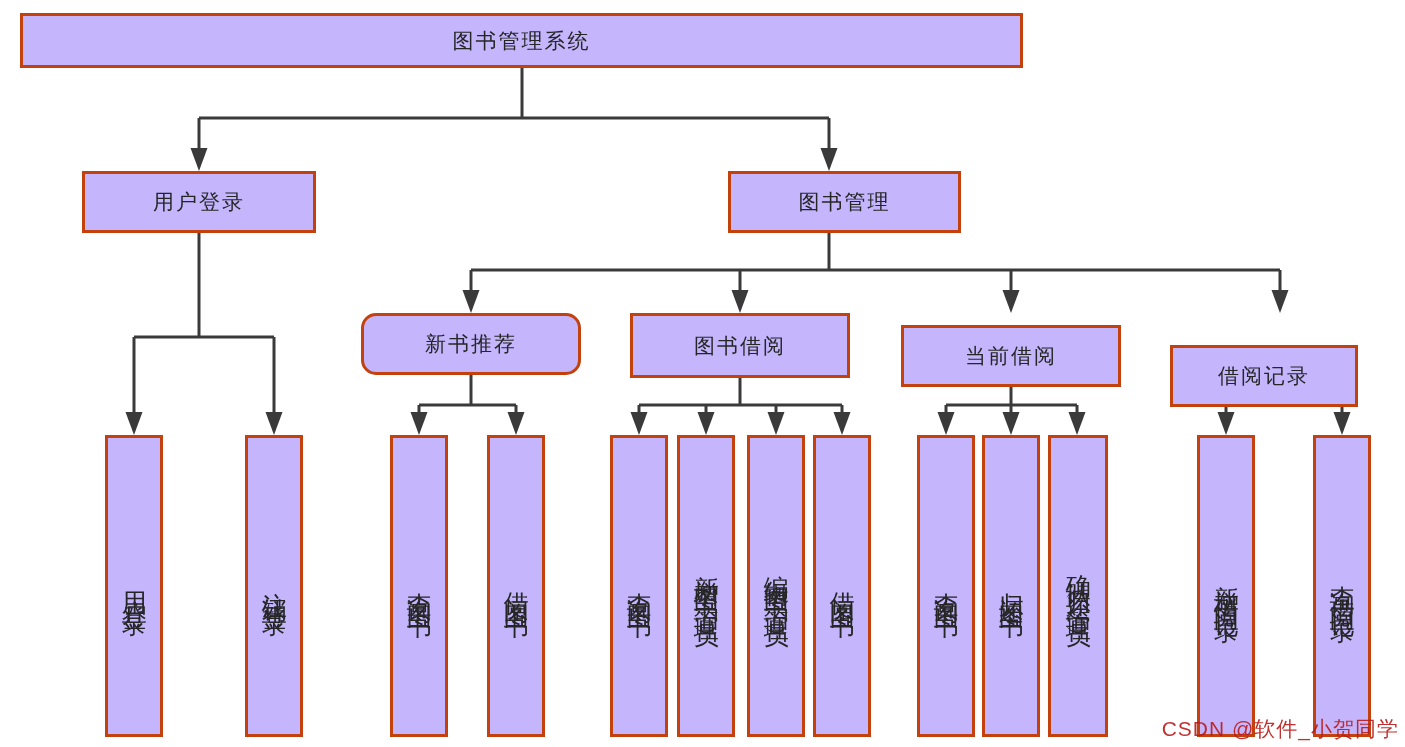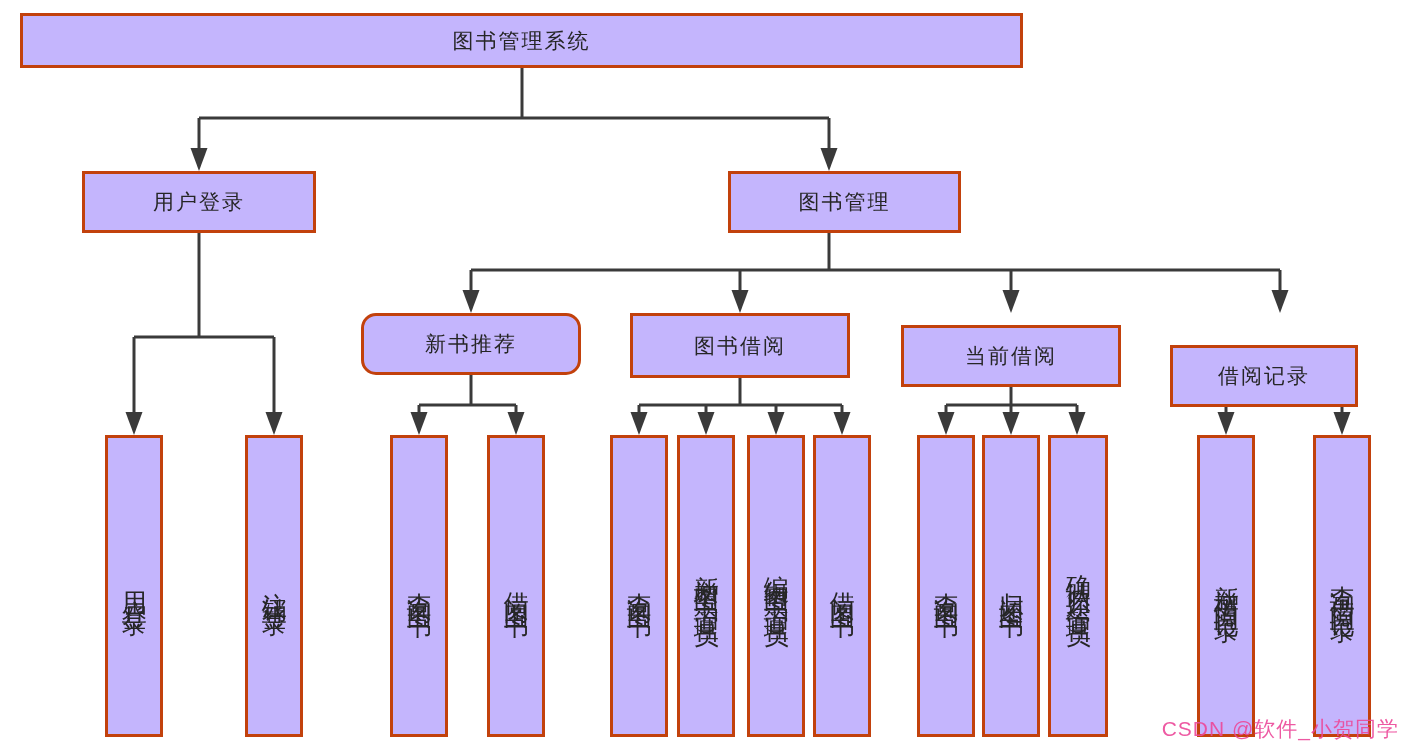--- a/index.html
+++ b/index.html
@@ -6,21 +6,21 @@
   body{width:1405px;height:747px;overflow:hidden;
        font-family:"Liberation Sans",sans-serif;color:#262626;}
   .canvas{position:relative;width:1405px;height:747px;background:#ffffff;}
   .connectors{position:absolute;left:0;top:0;z-index:1;}
   .box{position:absolute;z-index:2;background:#c4b5fd;border:3px solid #c2410c;
        box-sizing:border-box;display:flex;align-items:center;justify-content:center;}
   .h-label{font-size:21px;letter-spacing:2px;white-space:nowrap;}
   .leaf .v-label{writing-mode:vertical-rl;text-orientation:mixed;
        font-size:25px;letter-spacing:7px;line-height:1.1;white-space:nowrap;}
   .watermark{position:absolute;right:6px;bottom:4px;z-index:3;
-       font-size:21px;letter-spacing:1px;color:#ec4899;opacity:0.9;white-space:nowrap;}
+       font-size:21px;letter-spacing:1px;color:#b91c1c;opacity:0.9;white-space:nowrap;}
   svg .ln{stroke:#3a3a3a;stroke-width:3;fill:none;}
   svg .ah{fill:#3a3a3a;stroke:none;}
 </style>
 </head>
 <body>
 
 <div class="canvas">
 
   <svg class="connectors" width="1405" height="747" viewBox="0 0 1405 747">
 

